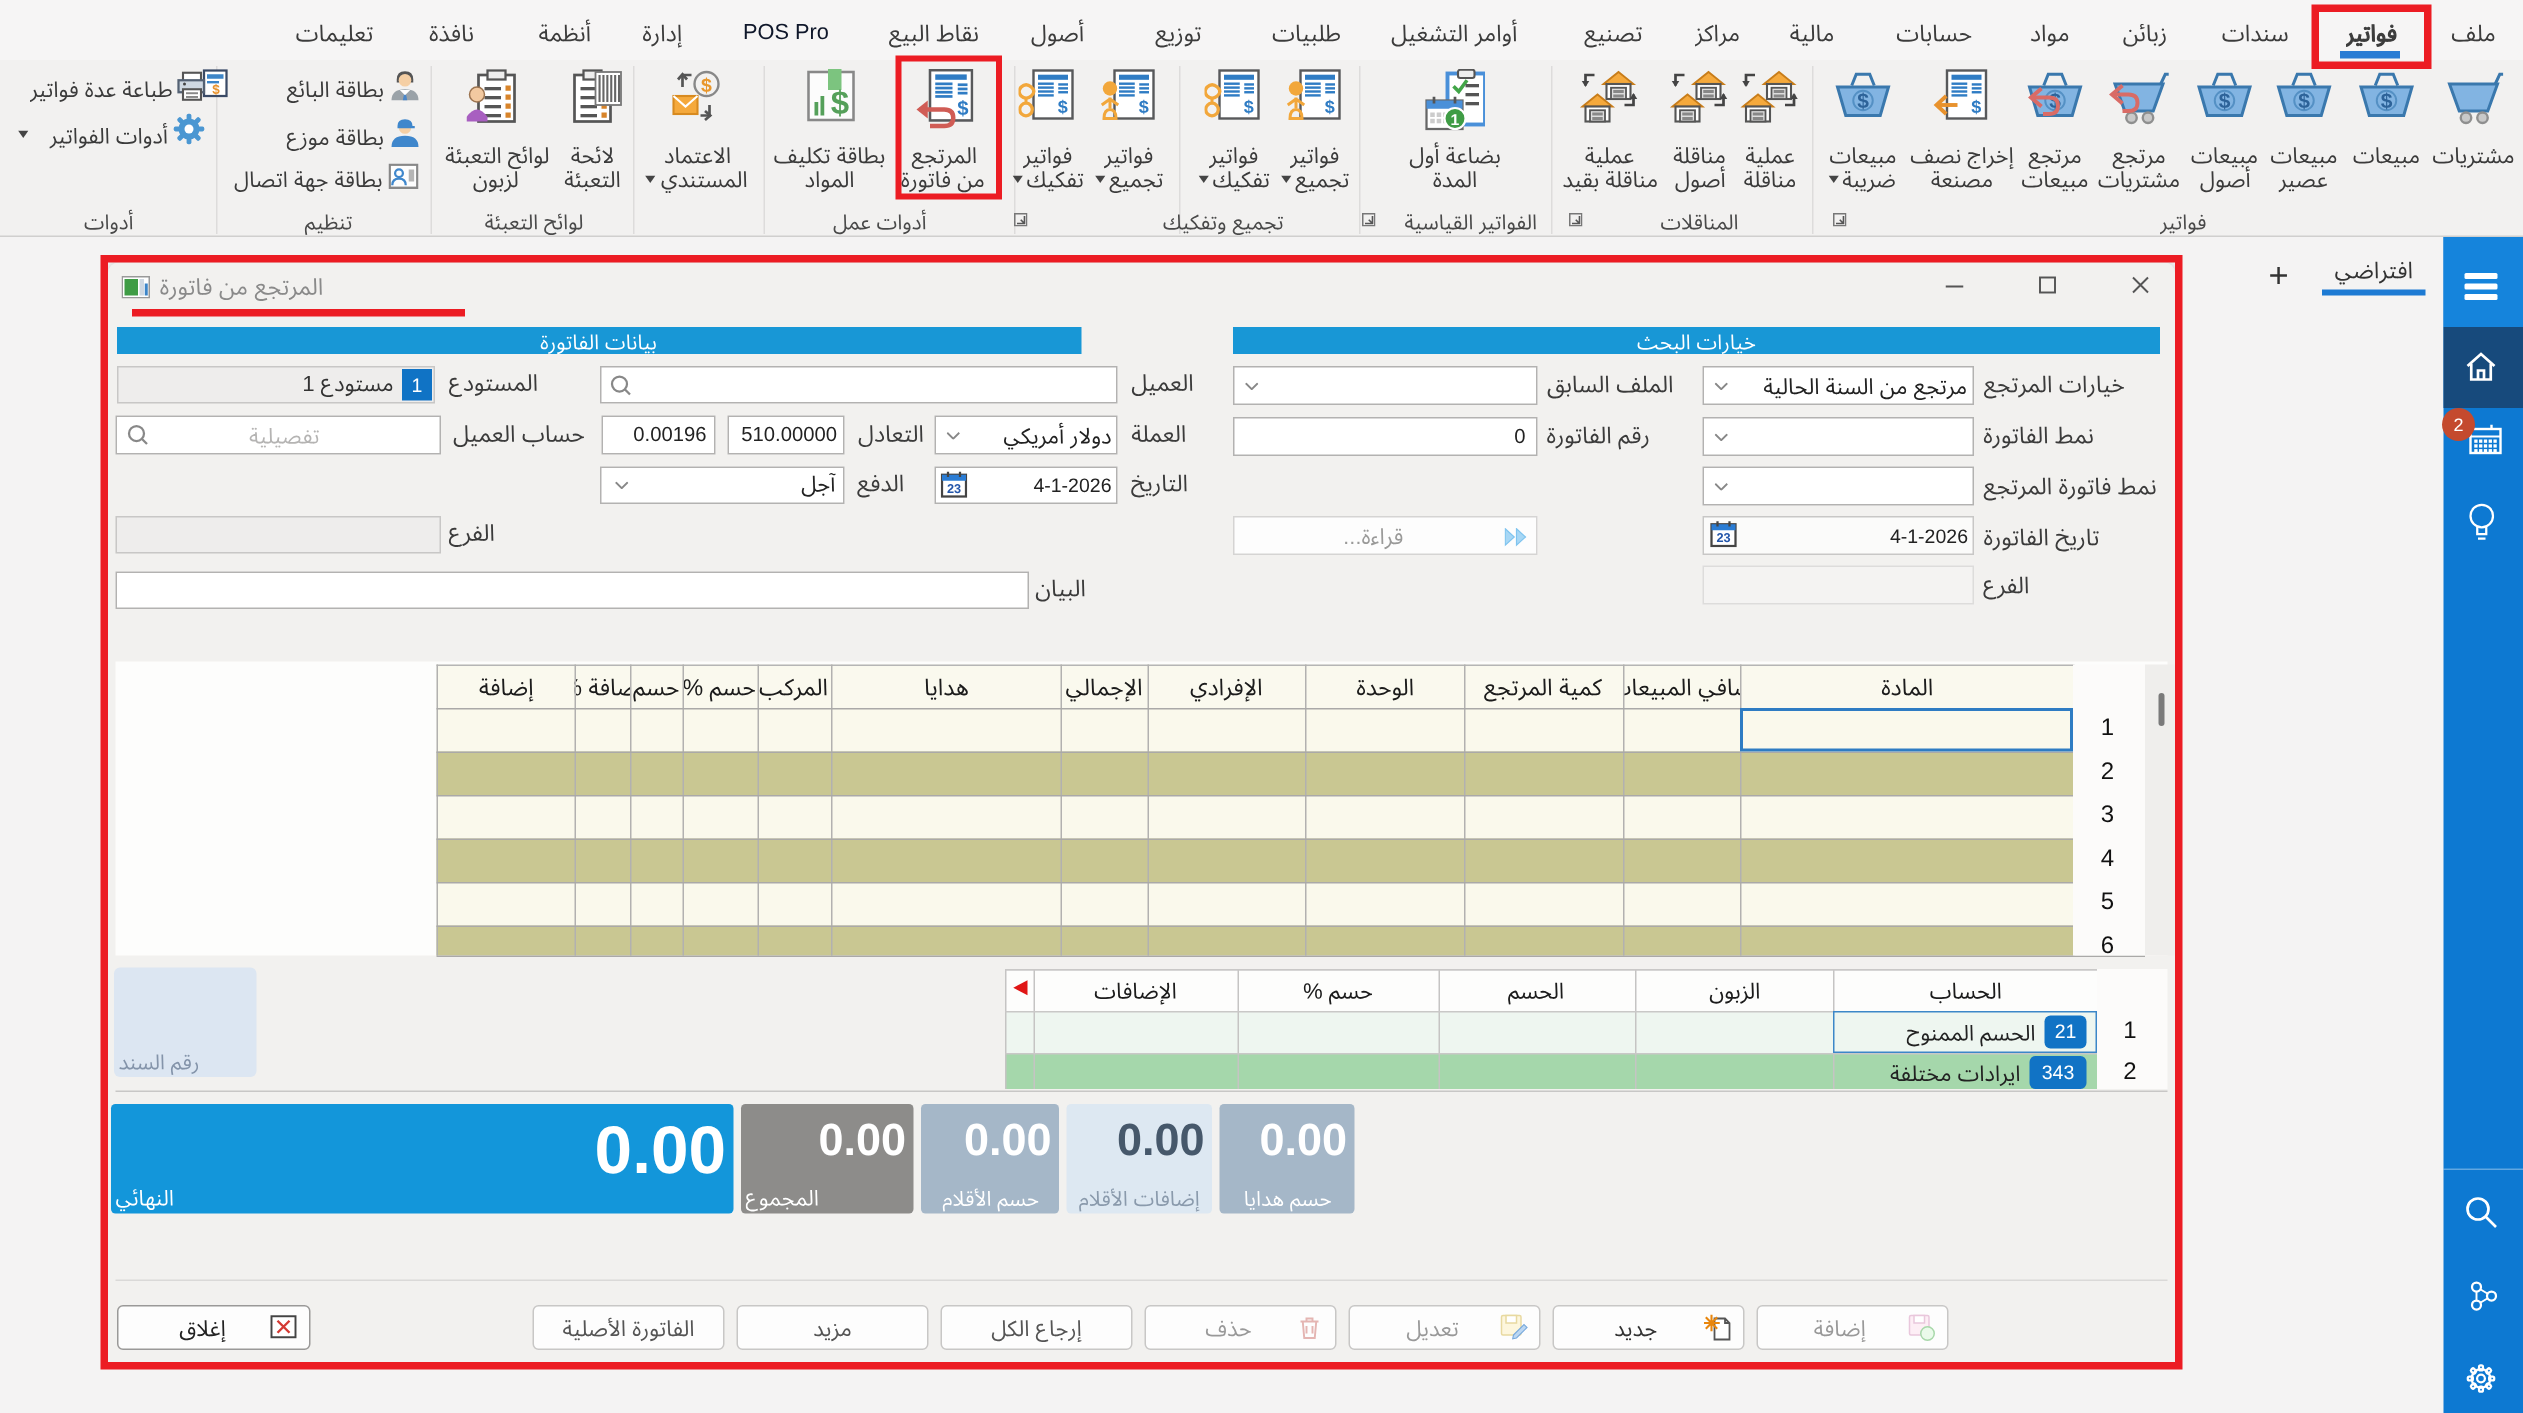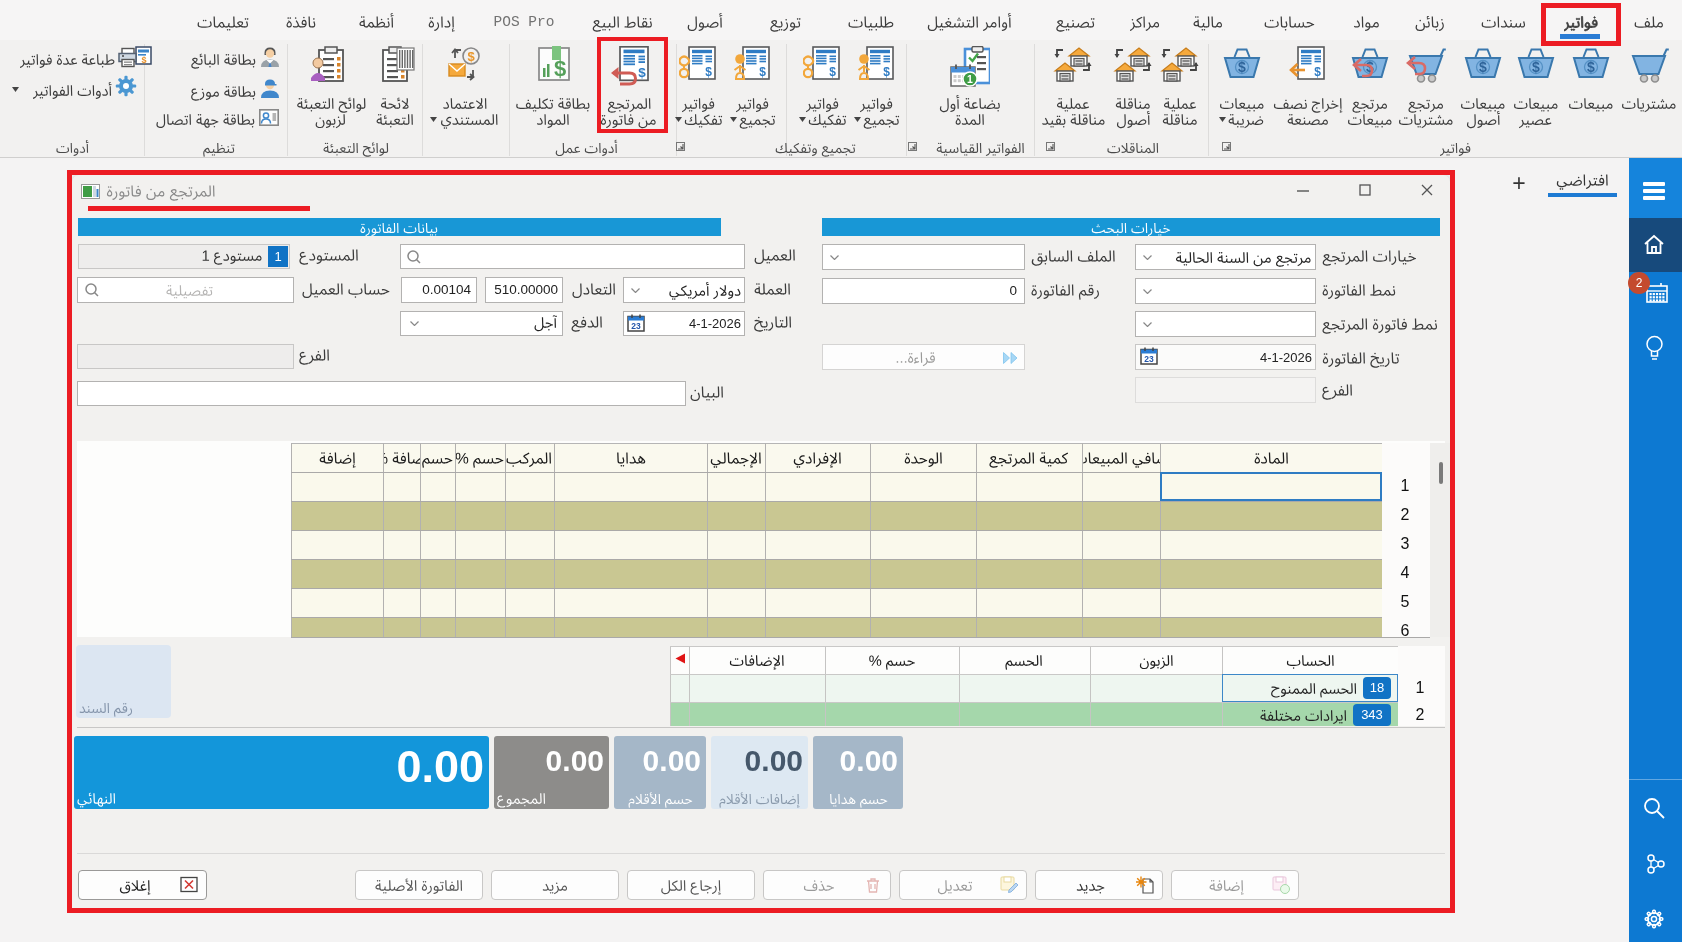--- a/index.html
+++ b/index.html
@@ -266,21 +266,21 @@
       <g fill="#3c3c3c" transform="translate(0 16.57) scale(0.03100)">
         <use href="#gfe95" x="0"></use>
         <use href="#gfe8e" x="496"></use>
         <use href="#gfee4" x="642"></use>
         <use href="#gfef4" x="931"></use>
         <use href="#gfee0" x="1118"></use>
         <use href="#gfecc" x="1268"></use>
         <use href="#gfe97" x="1528"></use>
       </g>
     </svg></div>
-<div style="position:absolute;font-family:Liberation Mono, monospace;font-size:14.5px;line-height:16.5px;color:#737373;white-space:nowrap;left:524px;top:13.8px;transform:translateX(-50%);">POS Pro</div>
+<div style="position:absolute;font-family:Liberation Sans, sans-serif;font-size:14.5px;line-height:16.5px;color:#0f172a;white-space:nowrap;left:524px;top:13.8px;transform:translateX(-50%);">POS Pro</div>
 <div style="position:absolute;left:1560px;top:34px;width:40px;height:5px;background:#2a7cd4;"></div>
 <div style="position:absolute;left:1541px;top:3px;width:80px;height:43px;border:5px solid #ec1c23;z-index:60;"></div>
 <div style="position:absolute;left:0px;top:40px;width:1682px;height:118px;background:#f2f1f0;border-bottom:1px solid #d0cfce;"></div>
 <div style="position:absolute;left:144px;top:44px;width:1px;height:112px;background:#dddcdb;"></div>
 <div style="position:absolute;left:287px;top:44px;width:1px;height:112px;background:#dddcdb;"></div>
 <div style="position:absolute;left:422px;top:44px;width:1px;height:112px;background:#dddcdb;"></div>
 <div style="position:absolute;left:509px;top:44px;width:1px;height:112px;background:#dddcdb;"></div>
 <div style="position:absolute;left:676px;top:44px;width:1px;height:112px;background:#dddcdb;"></div>
 <div style="position:absolute;left:786px;top:44px;width:1px;height:112px;background:#dddcdb;"></div>
 <div style="position:absolute;left:906px;top:44px;width:1px;height:112px;background:#dddcdb;"></div>
@@ -1443,21 +1443,21 @@
         <use href="#gfe8e" x="586"></use>
         <use href="#gfecc" x="731"></use>
         <use href="#gfe98" x="992"></use>
         <use href="#gfedf" x="1178"></use>
         <use href="#gfe8d" x="1308"></use>
       </g>
     </svg></div>
 <div style="position:absolute;left:485px;top:277px;width:78px;height:26px;background:#fff;border:1px solid #b3b2b1;"></div>
 <div style="position:absolute;font-family:'Liberation Sans',sans-serif;font-size:13.5px;line-height:15.5px;color:#222;white-space:nowrap;right:1124px;top:282.2px;">510.00000</div>
 <div style="position:absolute;left:401px;top:277px;width:76px;height:26px;background:#fff;border:1px solid #b3b2b1;"></div>
-<div style="position:absolute;font-family:'Liberation Sans',sans-serif;font-size:13.5px;line-height:15.5px;color:#222;white-space:nowrap;right:1211px;top:282.2px;">0.00104</div>
+<div style="position:absolute;font-family:'Liberation Sans',sans-serif;font-size:13.5px;line-height:15.5px;color:#222;white-space:nowrap;right:1211px;top:282.2px;">0.00196</div>
 <div style="position:absolute;left:302.0px;top:278.4px;line-height:0;"><svg width="88" height="21" viewBox="0 0 88.4 21.1">
       <g fill="#3b3b3b" transform="translate(0 16.57) scale(0.03100)">
         <use href="#gfede" x="0"></use>
         <use href="#gfef4" x="365"></use>
         <use href="#gfee4" x="552"></use>
         <use href="#gfecc" x="840"></use>
         <use href="#gfedf" x="1101"></use>
         <use href="#gfe8d" x="1231"></use>
         <use href="#gfe8f" x="1489"></use>
         <use href="#gfe8e" x="1985"></use>
@@ -1962,21 +1962,21 @@
 <div style="position:absolute;left:689px;top:646px;width:1px;height:80px;background:#c5c4c3;"></div>
 <div style="position:absolute;left:825px;top:646px;width:1px;height:80px;background:#c5c4c3;"></div>
 <div style="position:absolute;left:959px;top:646px;width:1px;height:80px;background:#c5c4c3;"></div>
 <div style="position:absolute;left:1090px;top:646px;width:1px;height:80px;background:#c5c4c3;"></div>
 <div style="position:absolute;left:1222px;top:646px;width:1px;height:80px;background:#c5c4c3;"></div>
 <div style="position:absolute;left:1398px;top:646px;width:1px;height:80px;background:#c5c4c3;"></div>
 <div style="position:absolute;left:670px;top:646px;width:728px;height:1px;background:#c9c8c7;"></div>
 <div style="position:absolute;left:670px;top:674px;width:728px;height:1px;background:#c9c8c7;"></div>
 <div style="position:absolute;left:670px;top:702px;width:728px;height:1px;background:#c9c8c7;"></div>
 <div style="position:absolute;left:1222px;top:674px;width:176px;height:28px;border:1px solid #3c87c8;background:#eef6f0;"></div>
-<div style="position:absolute;left:1363px;top:677px;width:28px;height:22px;background:#1173c5;border-radius:4px;color:#fff;font-family:'Liberation Sans';font-size:13px;text-align:center;line-height:22px">18</div>
+<div style="position:absolute;left:1363px;top:677px;width:28px;height:22px;background:#1173c5;border-radius:4px;color:#fff;font-family:'Liberation Sans';font-size:13px;text-align:center;line-height:22px">21</div>
 <div style="position:absolute;left:1271.0px;top:678.1px;line-height:0;"><svg width="86" height="20" viewBox="0 0 86.0 19.7">
       <g fill="#222" transform="translate(0 15.50) scale(0.02900)">
         <use href="#gfea1" x="0"></use>
         <use href="#gfeee" x="320"></use>
         <use href="#gfee8" x="556"></use>
         <use href="#gfee4" x="727"></use>
         <use href="#gfee4" x="1016"></use>
         <use href="#gfedf" x="1305"></use>
         <use href="#gfe8d" x="1435"></use>
         <use href="#gfee2" x="1693"></use>

